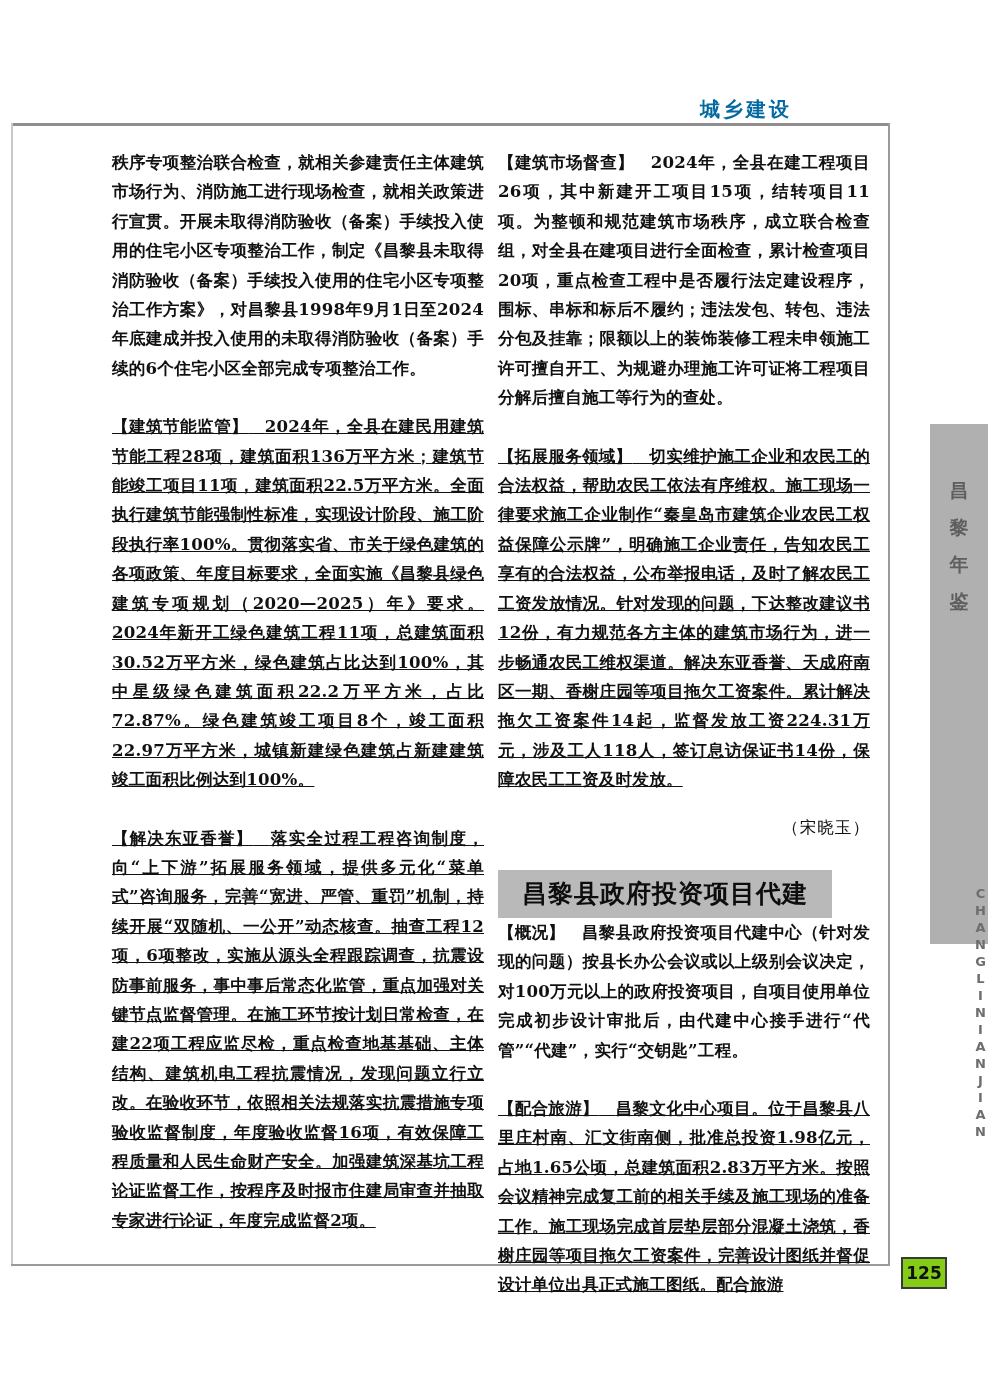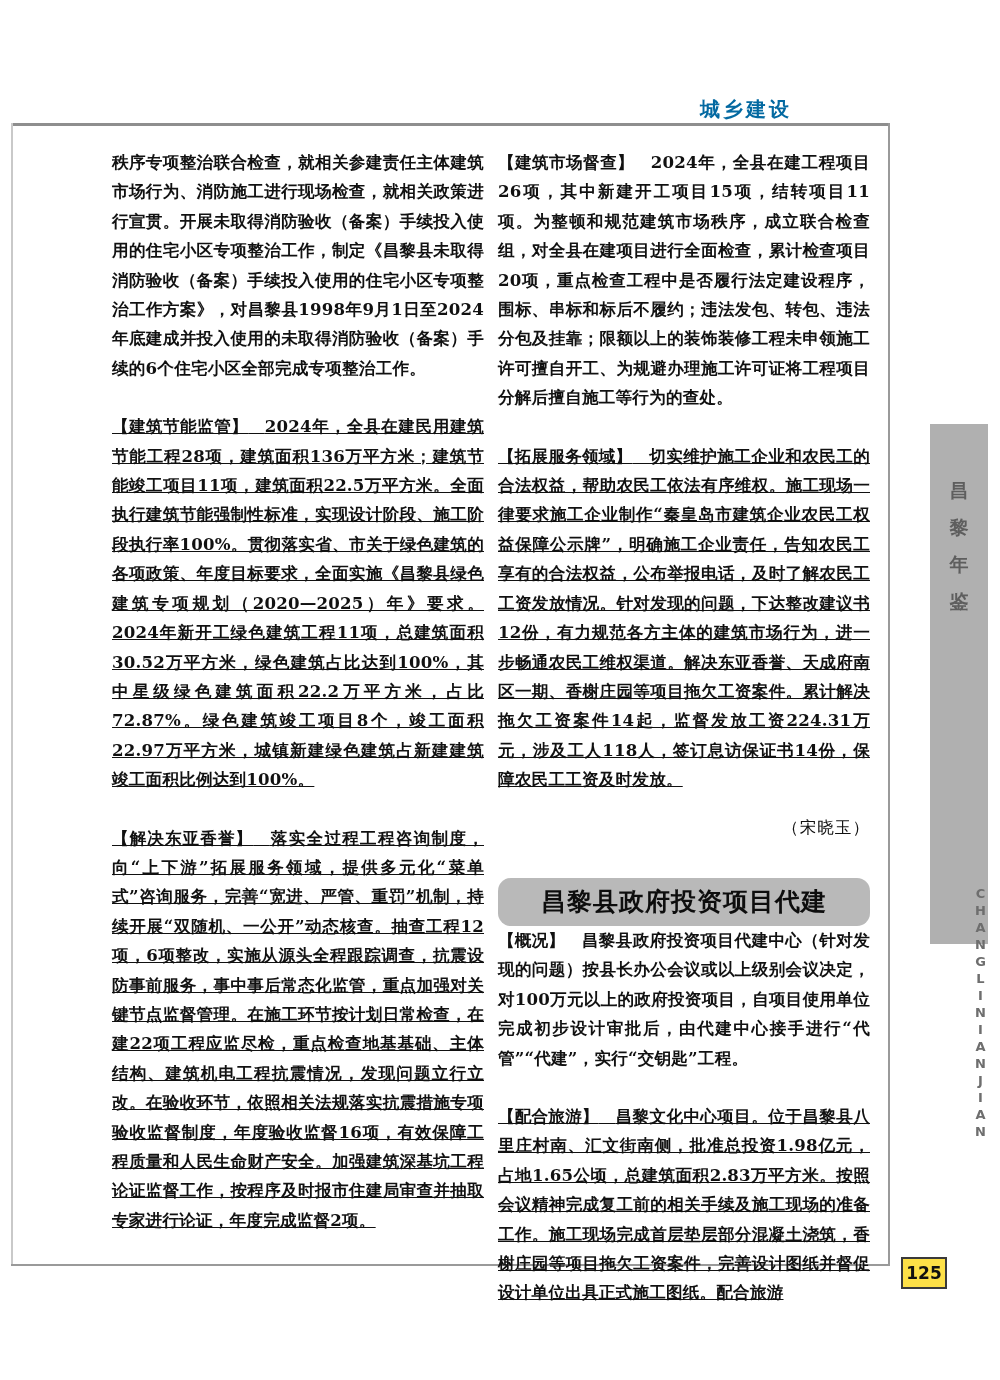--- a/index.html
+++ b/index.html
@@ -122,21 +122,21 @@
     justify-content: center;
   }
 
   
   .folio {
     position: absolute;
     left: 901px;
     top: 1257px;
     width: 46px;
     height: 32px;
-    background: #fde047;
+    background: #84cc16;
     border: 2px solid #3a3a3a;
     box-sizing: border-box;
     display: flex;
     align-items: center;
     justify-content: center;
     font-family: "DejaVu Sans", "Liberation Sans", sans-serif;
     font-weight: 700;
     font-size: 17px;
     color: #111111;
   }
@@ -174,29 +174,28 @@
   .byline {
     display: block;
     text-align: right;
     margin-top: 18px;
     font-weight: 400;
     letter-spacing: 1px;
   }
 
   
   .banner {
-    margin-top: 36px;
-    width: 372px;
+    margin-top: 28px;
+    width: 334px;
     height: 48px;
     background: #b9b9b9;
     display: flex;
     align-items: center;
     justify-content: center;
     box-sizing: border-box;
-    border-radius: 13px;
   }
   .banner-text {
     font-family: "DejaVu Sans", "Liberation Sans", sans-serif;
     font-weight: 700;
     font-size: 25px;
     letter-spacing: 1px;
     color: #0d0d0d;
   }
   .after-banner { margin-top: 25px; }
 </style>

